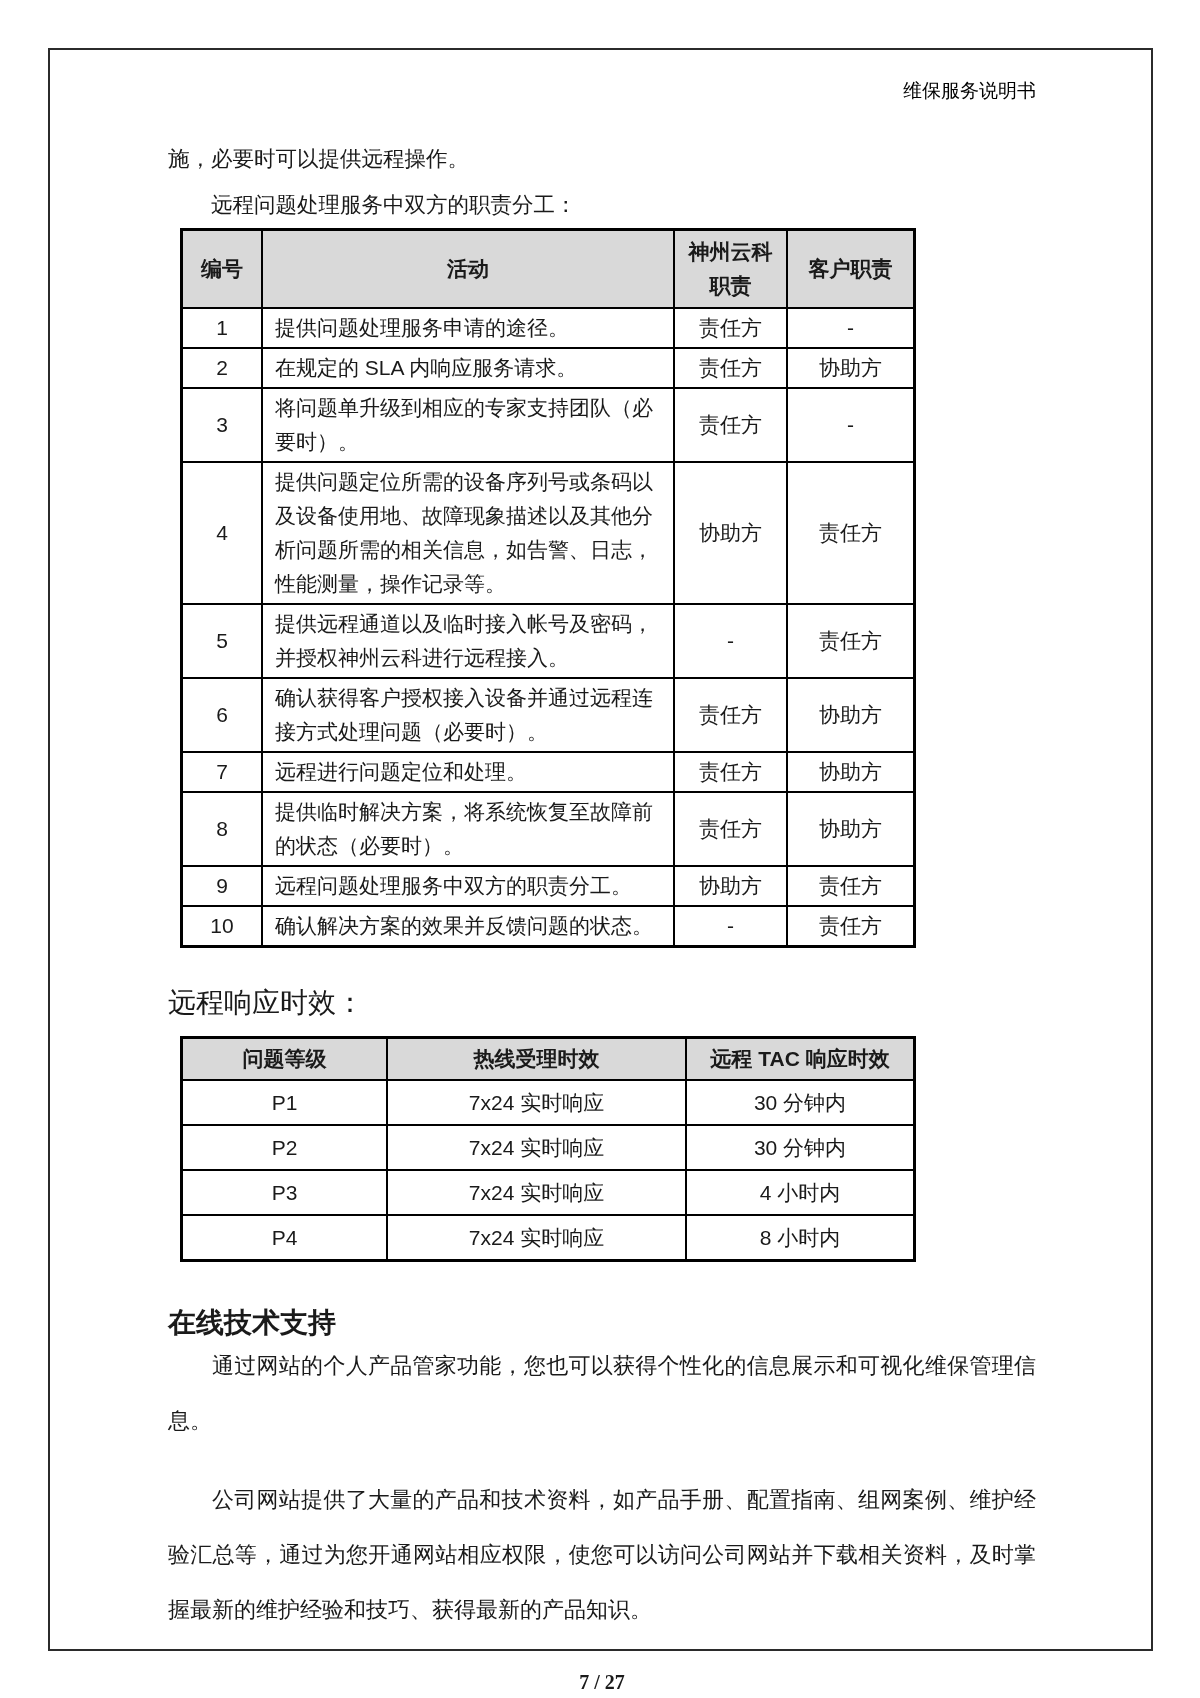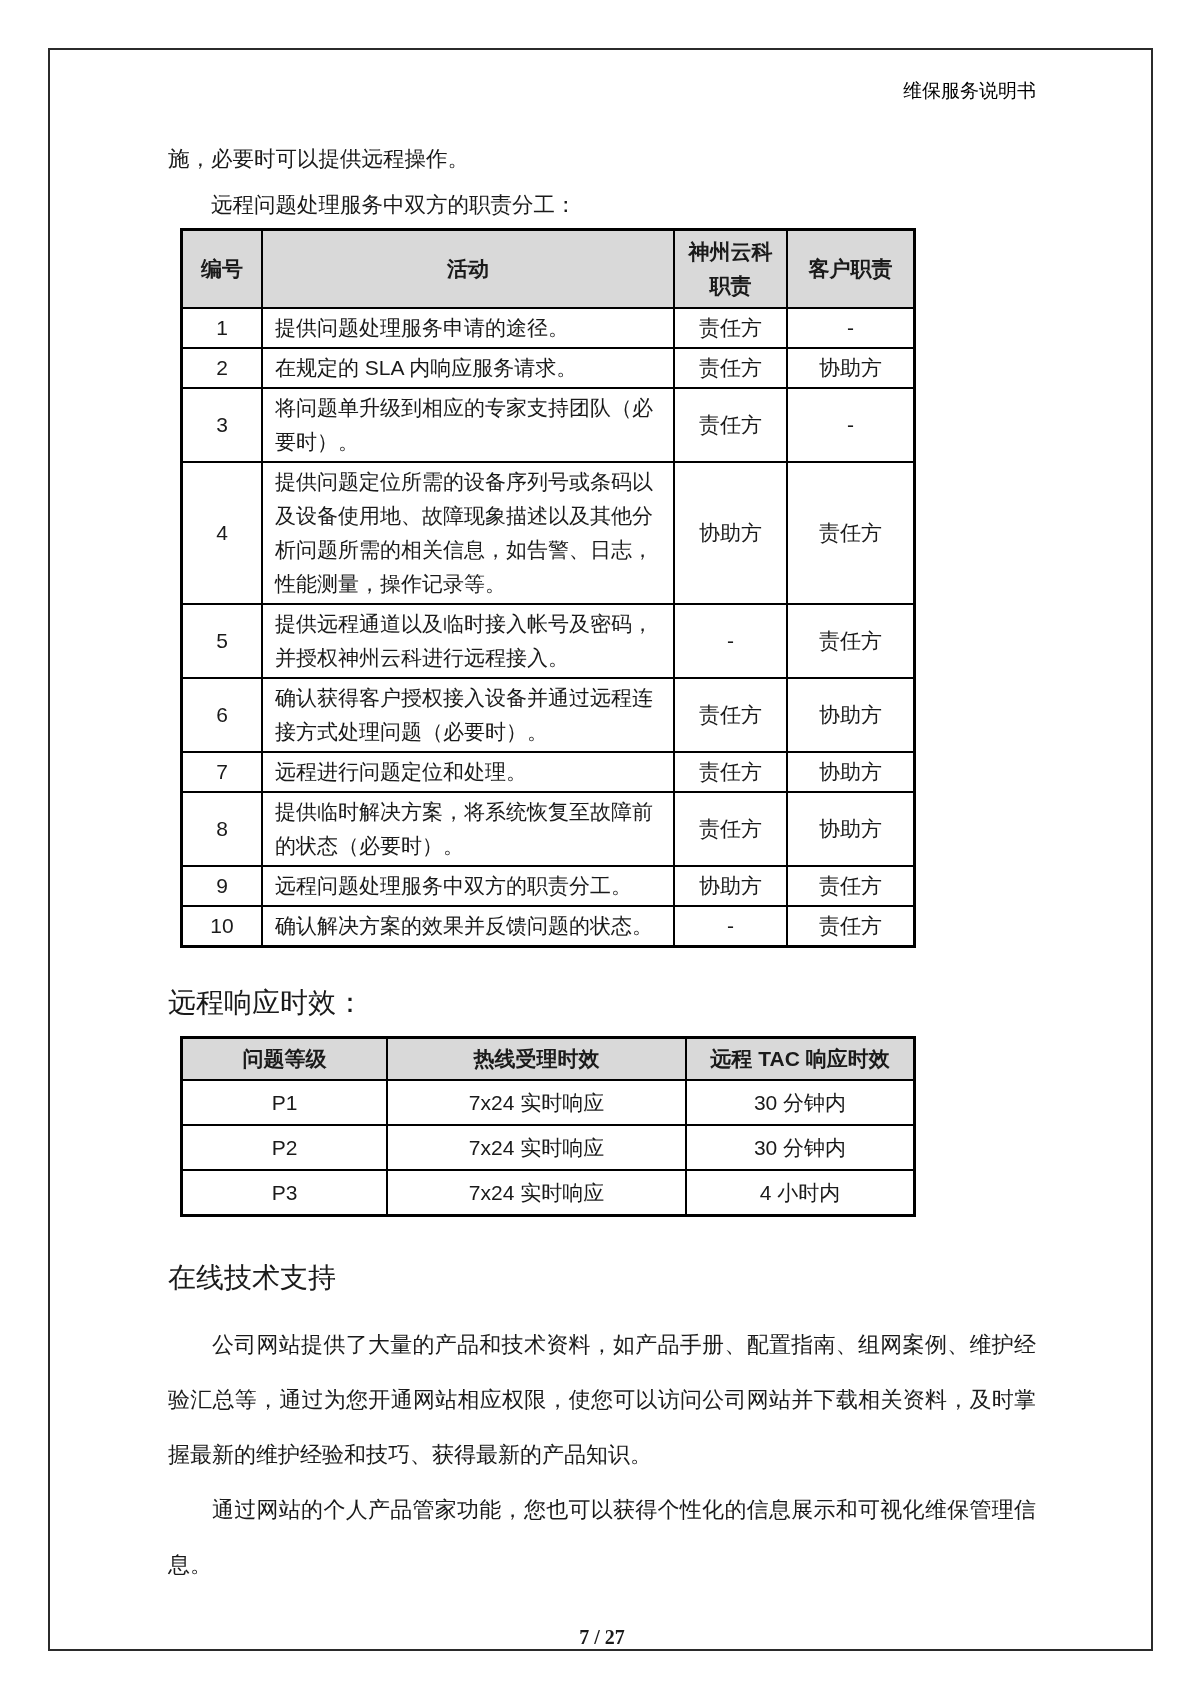--- a/index.html
+++ b/index.html
@@ -84,21 +84,21 @@
     padding: 0 4px;
   }
   .sla-table th { height: 40px; padding: 0 4px; }
   .sla-table .c-level   { width: 195px; }
   .sla-table .c-hotline { width: 289px; }
   .heading {
     font-size: 28px;
     line-height: 30px;
     margin: 40px 0 0 0;
   }
-  .heading.online { margin-top: 46px; }
+  .heading.online { margin-top: 46px; font-weight: bold; }
   .para {
     font-size: 22px;
     line-height: 55px;
     text-align: justify;
     text-indent: 2em;
     margin: 24px 0 0 0;
   }
   .para.second { margin-top: 0; }
   .page-footer {
     text-align: center;
@@ -213,24 +213,29 @@
         <tr>
           <td>P2</td>
           <td>7x24 实时响应</td>
           <td>30 分钟内</td>
         </tr>
         <tr>
           <td>P3</td>
           <td>7x24 实时响应</td>
           <td>4 小时内</td>
         </tr>
+        <tr>
+          <td>P4</td>
+          <td>7x24 实时响应</td>
+          <td>8 小时内</td>
+        </tr>
       </tbody>
     </table>
 
     <p class="heading online">在线技术支持</p>
 
+    <p class="para second">通过网站的个人产品管家功能，您也可以获得个性化的信息展示和可视化维保管理信息。</p>
     <p class="para">公司网站提供了大量的产品和技术资料，如产品手册、配置指南、组网案例、维护经验汇总等，通过为您开通网站相应权限，使您可以访问公司网站并下载相关资料，及时掌握最新的维护经验和技巧、获得最新的产品知识。</p>
-    <p class="para second">通过网站的个人产品管家功能，您也可以获得个性化的信息展示和可视化维保管理信息。</p>
 
     <div class="page-footer">7 / 27</div>
 
   </div>
 </div>
 
 </body></html>

